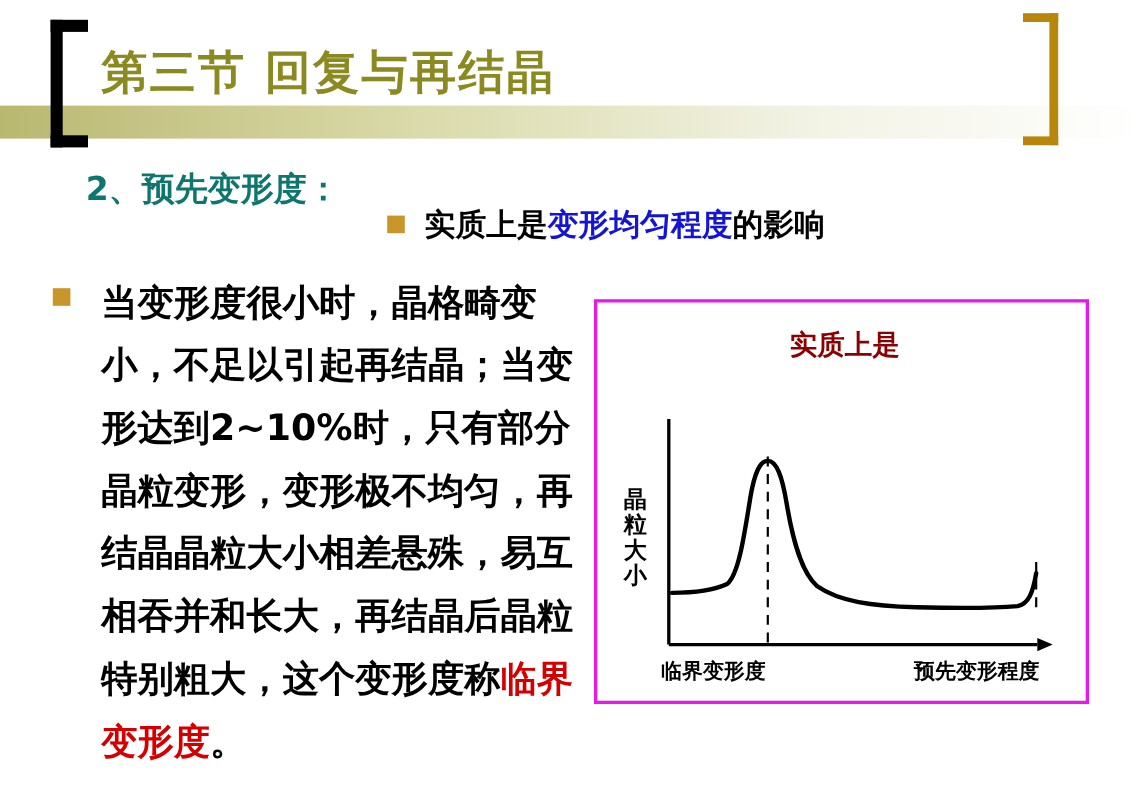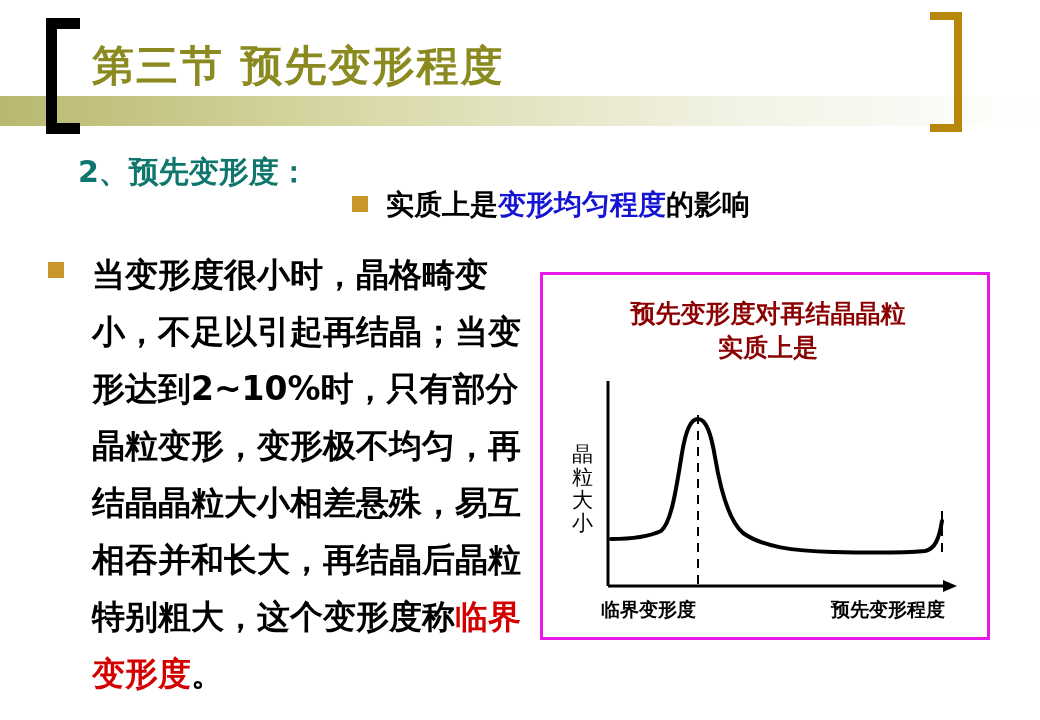--- a/index.html
+++ b/index.html
@@ -150,25 +150,25 @@
   .figure-svg {
     position: absolute;
     left: 0;
     top: 96px;
   }
   .axis-label-y {
     position: absolute;
     left: 24px;
     top: 168px;
     font-size: 21px;
-    font-weight: normal;
+    font-weight: bold;
     color: #000000;
     width: 26px;
     line-height: 23px;
-    text-align: right;
+    text-align: left;
   }
   .axis-label-x-left {
     position: absolute;
     left: 58px;
     top: 322px;
     font-size: 19px;
     font-weight: bold;
     color: #000000;
     white-space: nowrap;
   }
@@ -182,37 +182,36 @@
     white-space: nowrap;
   }
 </style>
 </head>
 <body>
 
 <div class="title-area">
   <div class="title-gradient"></div>
   <div class="bracket-left"></div>
   <div class="bracket-right"></div>
-  <div class="slide-title">第三节 预先变形程度</div>
+  <div class="slide-title">第三节 回复与再结晶</div>
 </div>
 
 <div class="sub-heading">2、预先变形度：</div>
 
 <div class="line-essence">
   <span class="bullet-square"></span><span>实质上是</span><span class="hl-blue">变形均匀程度</span><span>的影响</span>
 </div>
 
 <div class="body-bullet"></div>
 <div class="body-text">
   <span>当变形度很小时，晶格畸变小，不足以引起再结晶；当变形达到2~10%时，只有部分晶粒变形，变形极不均匀，再结晶晶粒大小相差悬殊，易互相吞并和长大，再结晶后晶粒特别粗大，这个变形度称</span><span class="hl-red">临界变形度</span><span>。</span>
 </div>
 
 <div class="figure-box">
   <div class="figure-caption">
-    <div>预先变形度对再结晶晶粒</div>
     <div>实质上是</div>
   </div>
 
   <div class="axis-label-y">晶粒大小</div>
 
   <svg class="figure-svg" width="450" height="270" viewBox="0 0 450 270">
 
     <line x1="65" y1="10" x2="65" y2="215" stroke="#000" stroke-width="3"></line>
 
     <line x1="65" y1="215" x2="400" y2="215" stroke="#000" stroke-width="3"></line>

